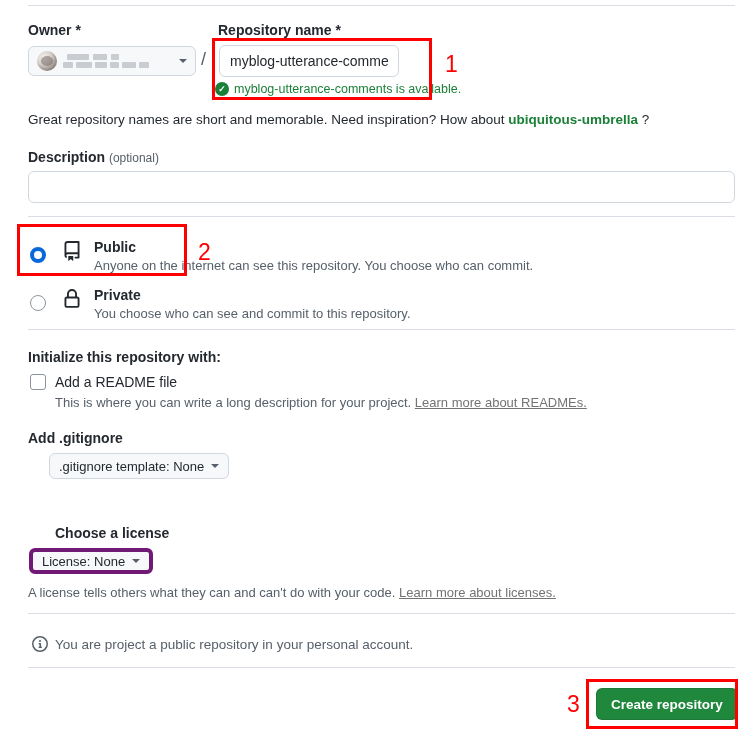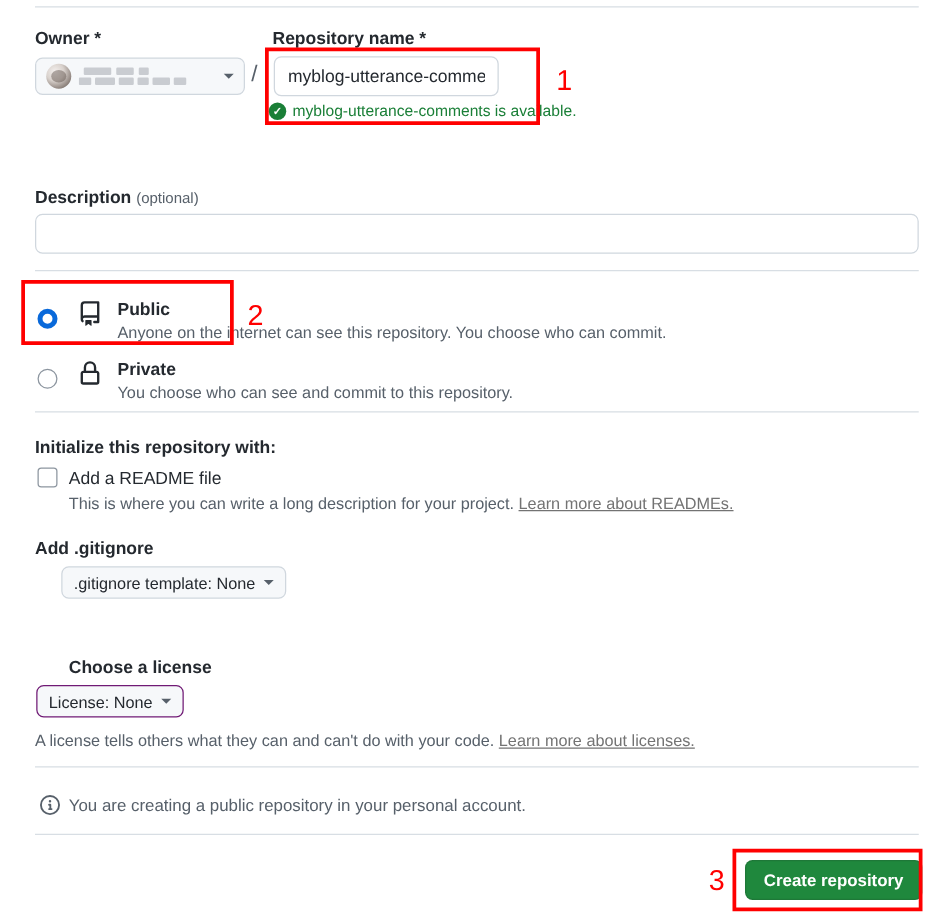--- a/index.html
+++ b/index.html
@@ -311,21 +311,21 @@
     left: 28px;
     top: 525px;
     margin-left: 27px;
   }
   #license-select {
     position: absolute;
     left: 29px;
     top: 548px;
     height: 26px;
     box-sizing: border-box;
-    border: 1px solid #701a75;
+    border: 4px solid #701a75;
     border-radius: 6px;
     background: #f6f8fa;
     display: flex;
     align-items: center;
     gap: 7px;
     padding: 1px 9px;
     font-size: 13px;
     color: #24292f;
   }
   #license-desc {
@@ -427,20 +427,25 @@
 
   <div class="label-strong" id="repo-name-label">Repository name *</div>
 
   <input id="repo-name-input" type="text" value="myblog-utterance-comments" style="">
 
   <div id="repo-availability">
     <span id="repo-available-check">✓</span>
     <span>myblog-utterance-comments is available.</span>
   </div>
 
+  <div id="repo-hint">
+    <span>Great repository names are short and memorable. Need inspiration? How about</span>
+    <span class="suggest">ubiquitous-umbrella</span>
+    <span>?</span>
+  </div>
 
   <div id="description-label">
     <span class="label-strong">Description</span>
     <span class="label-muted">(optional)</span>
   </div>
 
   <input id="description-input" type="text" value="" style="">
 
   <div class="vis-radio" id="radio-public"></div>
   <svg class="vis-icon" id="icon-public" viewBox="0 0 16 16">
@@ -477,21 +482,21 @@
   </div>
   <div id="license-desc">
     <span>A license tells others what they can and can't do with your code.</span>
     <a class="lnk" href="#">Learn more about licenses.</a>
   </div>
 
   <div id="info-note">
     <svg id="info-icon" viewBox="0 0 16 16">
       <path fill="#57606a" d="M0 8a8 8 0 1 1 16 0A8 8 0 0 1 0 8Zm8-6.5a6.5 6.5 0 1 0 0 13 6.5 6.5 0 0 0 0-13ZM6.5 7.75A.75.75 0 0 1 7.25 7h1a.75.75 0 0 1 .75.75v2.75h.25a.75.75 0 0 1 0 1.5h-2a.75.75 0 0 1 0-1.5h.25v-2h-.25a.75.75 0 0 1-.75-.75ZM8 6a1 1 0 1 1 0-2 1 1 0 0 1 0 2Z"></path>
     </svg>
-    <span>You are creating a public repository in your personal account.</span>
+    <span>You are project a public repository in your personal account.</span>
   </div>
 
   <button id="create-repo-button">Create repository</button>
 
   <div class="annot-box" id="annot-box-1"></div>
   <div class="annot-box" id="annot-box-2"></div>
   <div class="annot-box" id="annot-box-3"></div>
 
   <div class="annot-num" id="annot-num-1">1</div>
   <div class="annot-num" id="annot-num-2">2</div>

